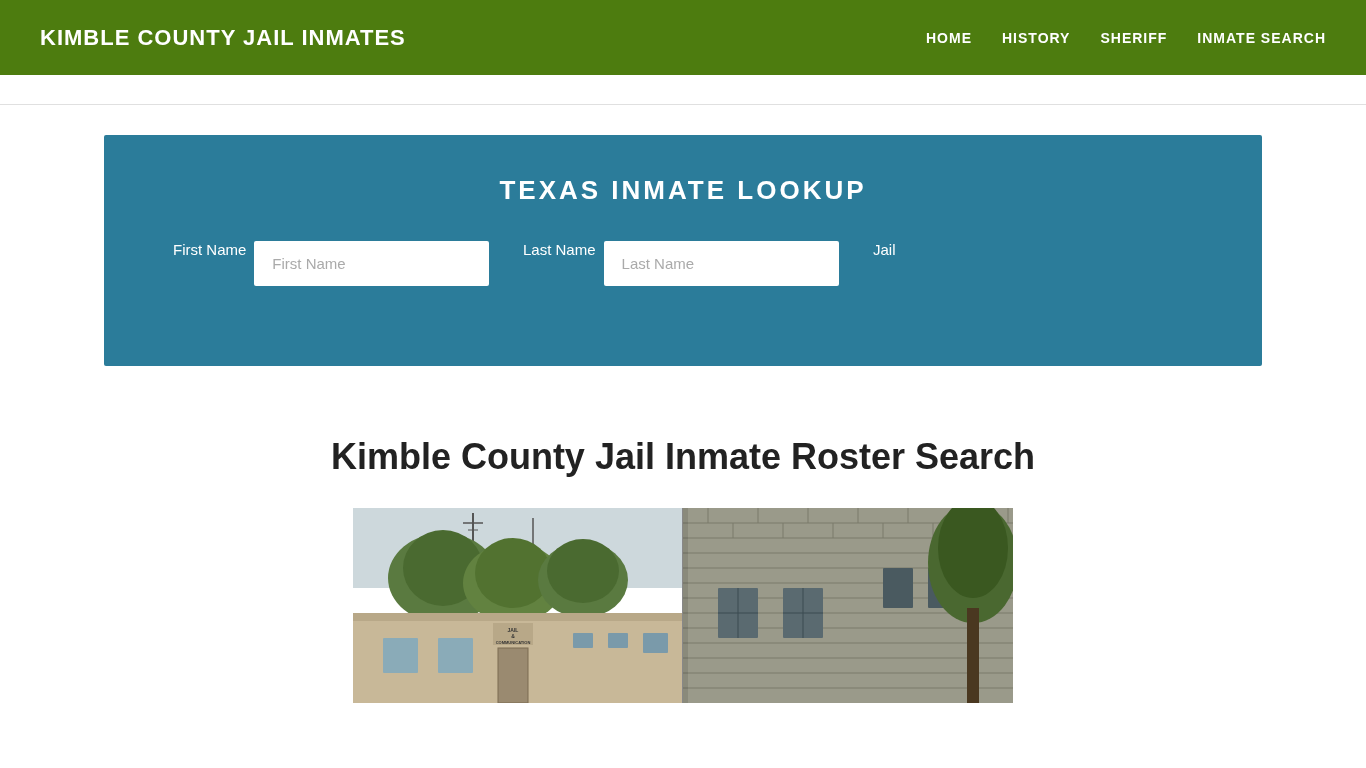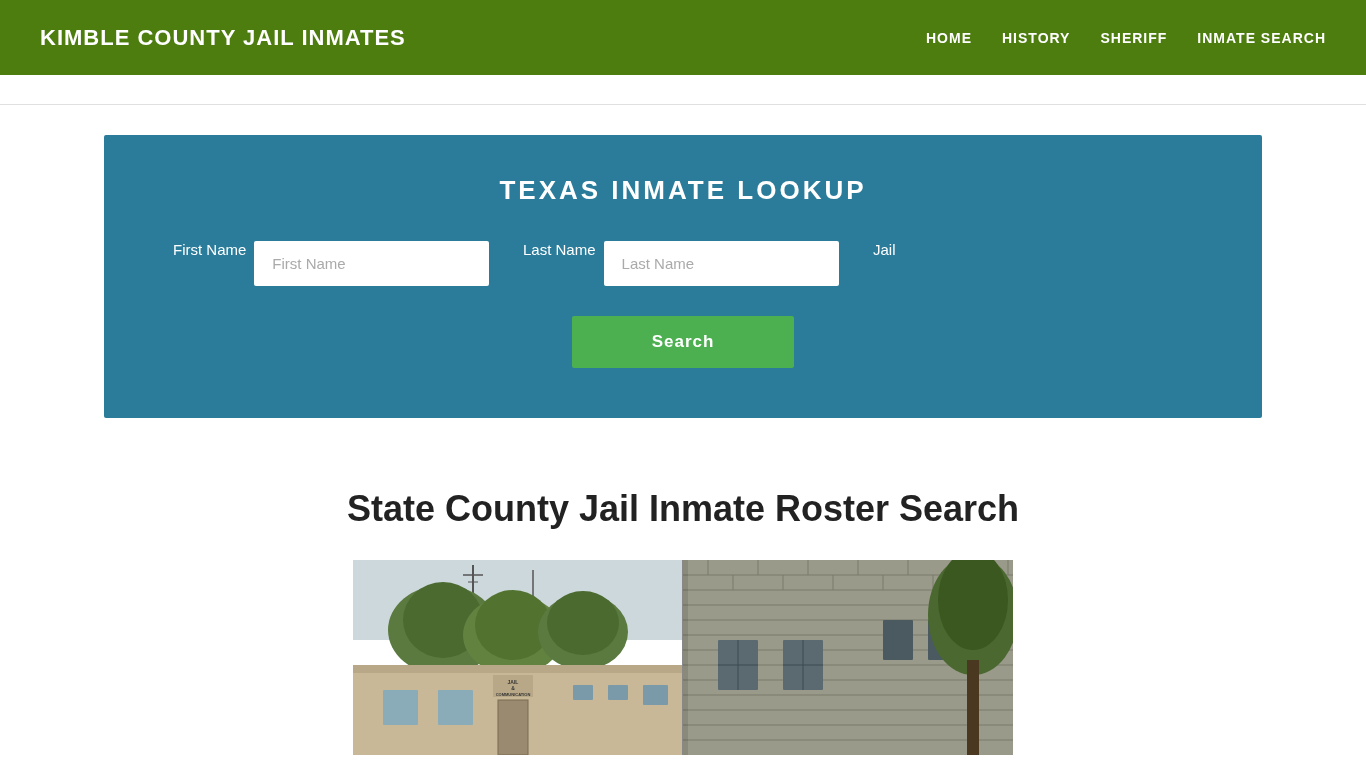--- a/index.html
+++ b/index.html
@@ -182,27 +182,24 @@
     <div class="form-group">
       <label class="form-label">Last Name</label>
       <input class="form-input" type="text" placeholder="Last Name" style="">
     </div>
 
     <div class="form-group">
       <label class="form-label">Jail</label>
     </div>
   </div>
 
-  <div class="search-btn-row">
-    <button class="search-btn">Search</button>
-  </div>
 </section>
 
 <main class="content-area">
-  <h1 class="page-heading">State County Jail Inmate Roster Search</h1>
+  <h1 class="page-heading">Kimble County Jail Inmate Roster Search</h1>
 
   <svg class="building-illustration" width="660" height="195" viewBox="0 0 660 195" xmlns="http://www.w3.org/2000/svg">
 
     <rect x="0" y="0" width="330" height="80" fill="#cdd8dc"></rect>
 
     <line x1="120" y1="5" x2="120" y2="60" stroke="#555" stroke-width="2"></line>
     <line x1="110" y1="15" x2="130" y2="15" stroke="#555" stroke-width="1.5"></line>
     <line x1="115" y1="22" x2="125" y2="22" stroke="#555" stroke-width="1"></line>
     <line x1="180" y1="10" x2="180" y2="55" stroke="#555" stroke-width="1.5"></line>
 

